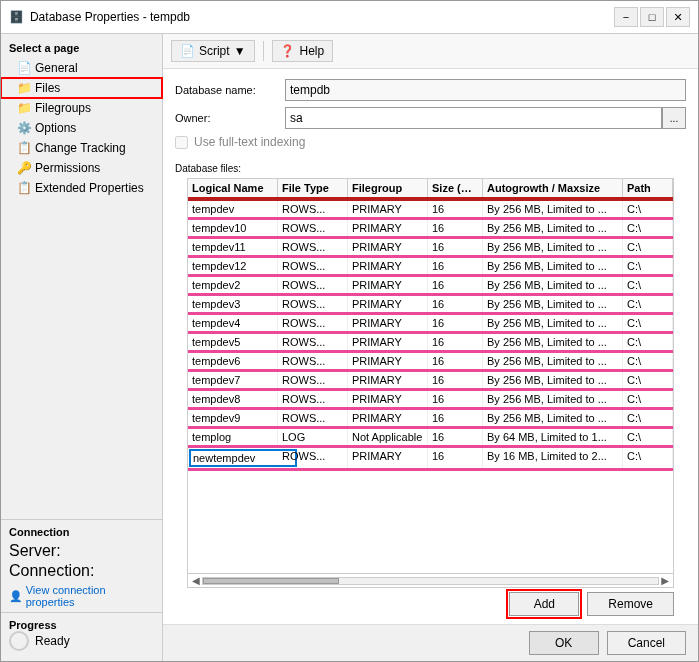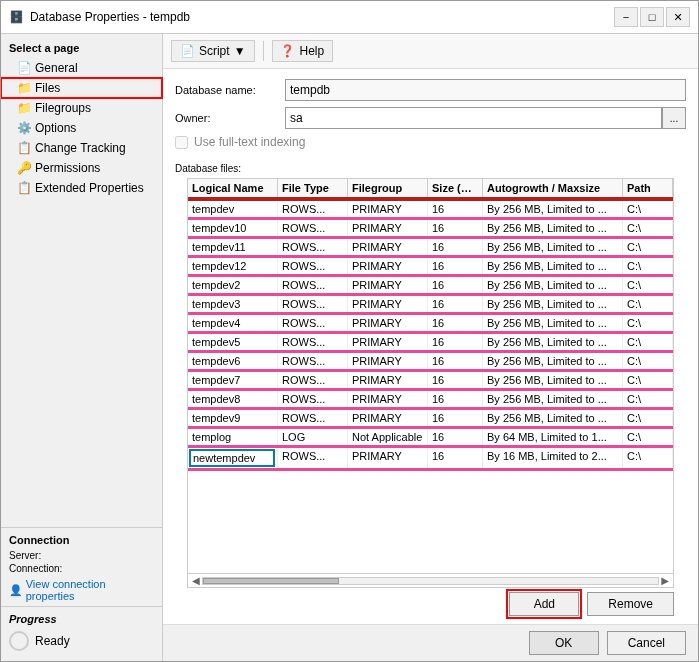--- a/index.html
+++ b/index.html
@@ -105,21 +105,21 @@
     .sidebar-section-header {
       font-size: 11px;
       font-weight: bold;
       color: #000;
       margin-bottom: 4px;
     }
 
     .sidebar-info-row {
       display: flex;
       align-items: flex-start;
-      font-size: 10px;
+      font-size: 16px;
       margin-bottom: 2px;
     }
 
     .sidebar-info-label {
       color: #000;
       min-width: 70px;
     }
 
     .sidebar-link {
       color: #0066cc;
@@ -134,22 +134,20 @@
 
     .progress-section {
       border-top: 1px solid #ccc;
       padding: 6px 8px;
     }
 
     .progress-header {
       font-size: 11px;
       font-weight: bold;
       color: #000;
-      margin-bottom: 6px;
-      font-style: italic;
     }
 
     .progress-row {
       display: flex;
       align-items: center;
       gap: 6px;
     }
 
     .progress-spinner {
       width: 20px;
@@ -614,21 +612,21 @@
               <div class="table-row">
         <div class="td col-logical">templog</div>
         <div class="td col-filetype">LOG</div>
         <div class="td col-filegroup">Not Applicable</div>
         <div class="td col-size">16</div>
         <div class="td col-autogrowth">By 64 MB, Limited to 1...</div>
         <div class="td col-path">C:\</div>
       </div>
               <div class="table-row editing">
         <div class="td-edit col-logical">
-          <input type="text" value="newtempdev" style="border: 2px solid rgb(0, 120, 212); width: 86px;">
+          <input type="text" value="newtempdev" style="border: 2px solid rgb(0, 120, 212); width: 108px;">
         </div>
         <div class="td col-filetype">ROWS...</div>
         <div class="td col-filegroup">PRIMARY</div>
         <div class="td col-size">16</div>
         <div class="td col-autogrowth">By 16 MB, Limited to 2...</div>
         <div class="td col-path">C:\</div>
       </div>
             </div>
 
           <div class="scrollbar-area">

